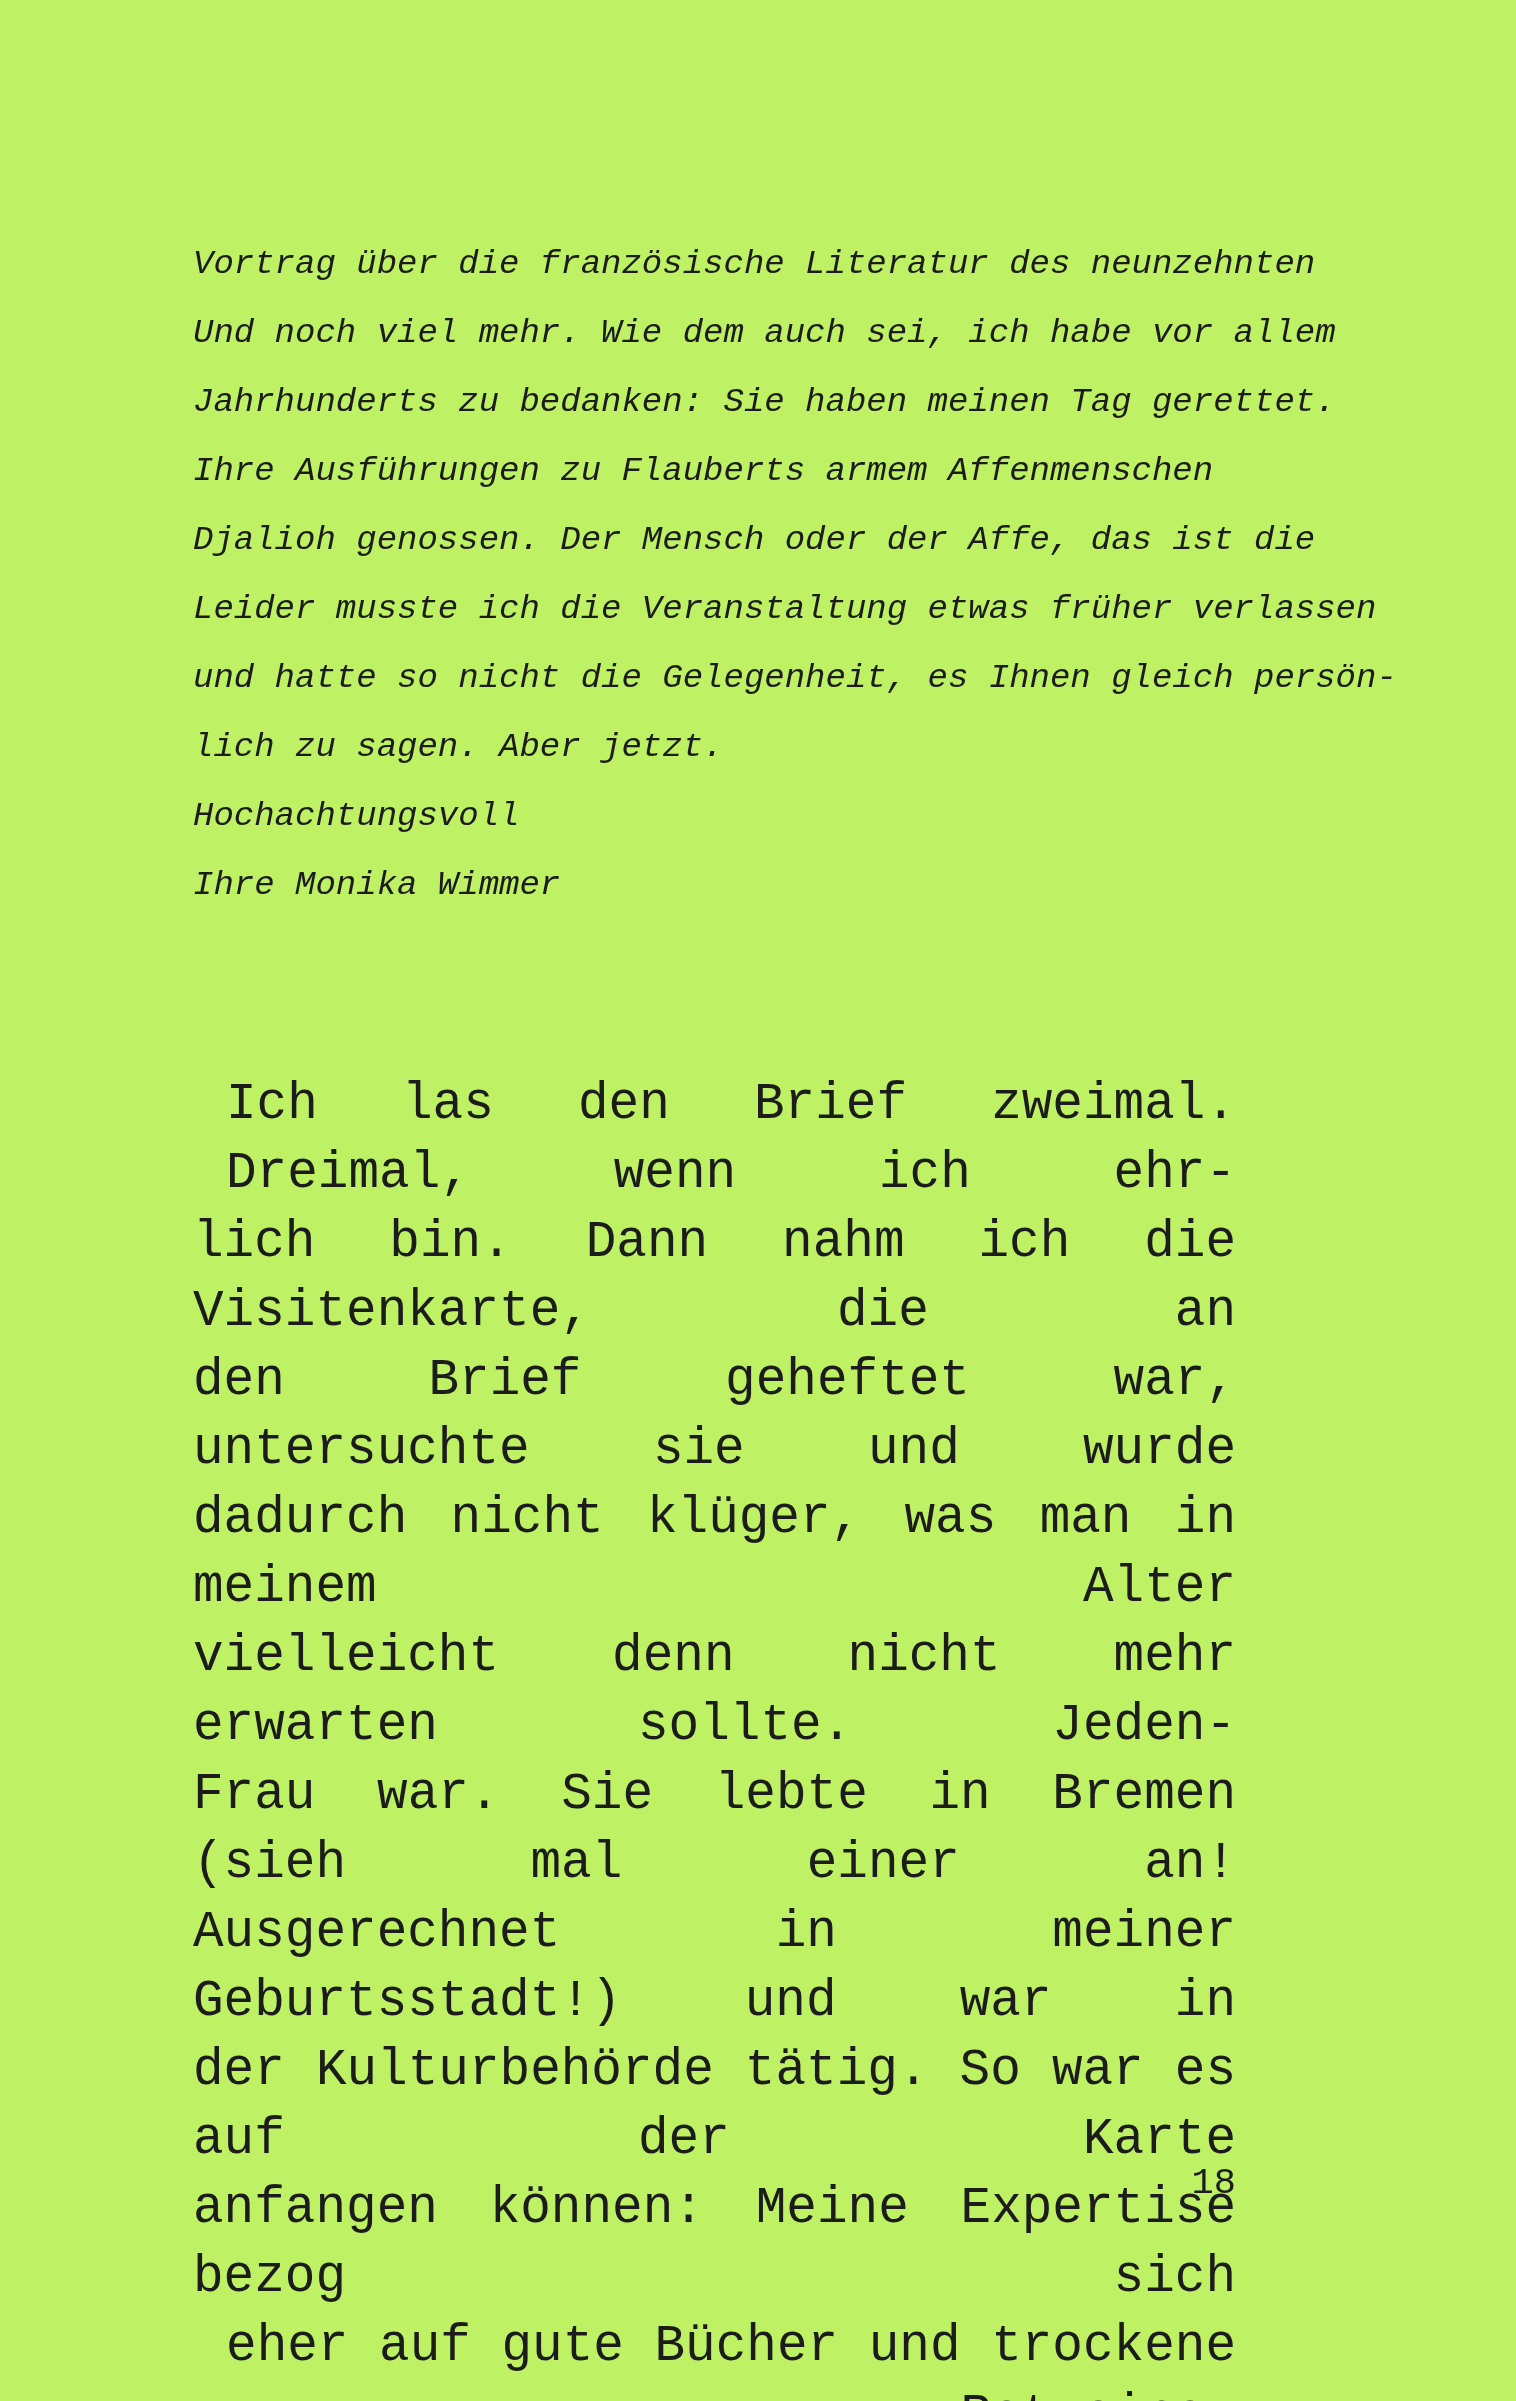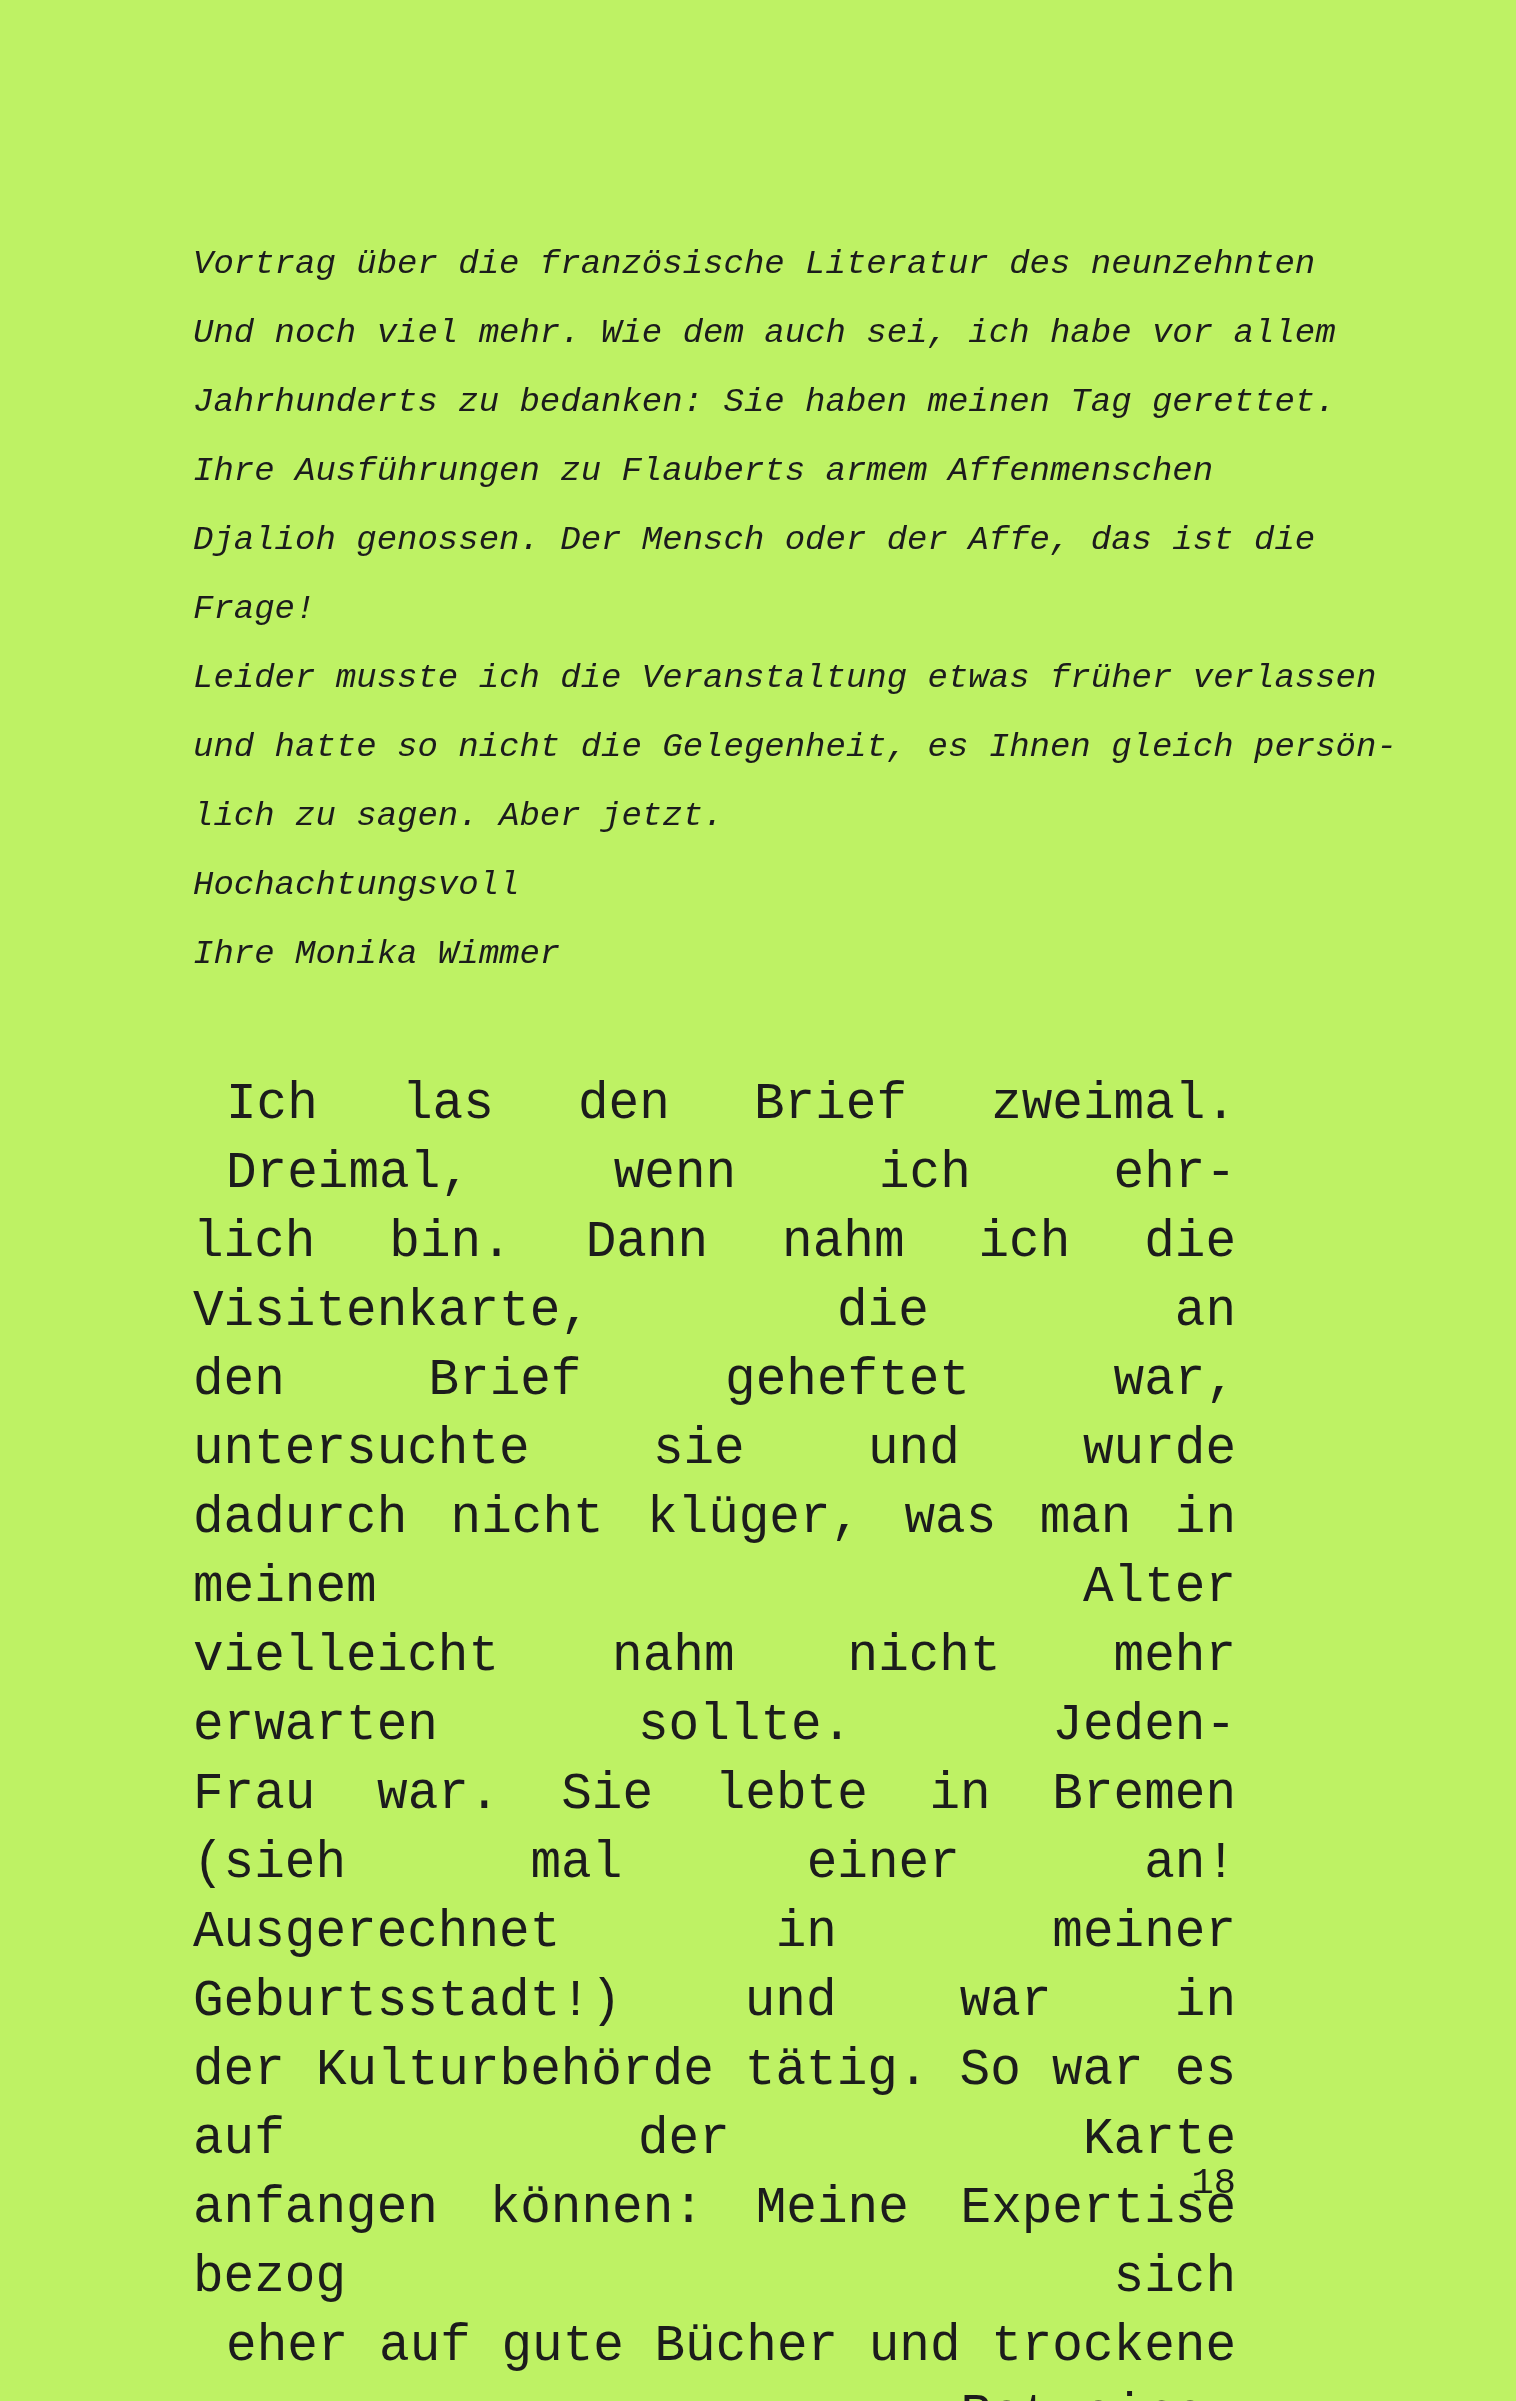--- a/index.html
+++ b/index.html
@@ -63,34 +63,33 @@
 </head>
 <body>
 
 <div class="page">
   <div class="letter-block">
       <div class="letter-line">Vortrag über die französische Literatur des neunzehnten</div>
       <div class="letter-line">Und noch viel mehr. Wie dem auch sei, ich habe vor allem</div>
       <div class="letter-line">Jahrhunderts zu bedanken: Sie haben meinen Tag gerettet.</div>
       <div class="letter-line">Ihre Ausführungen zu Flauberts armem Affenmenschen</div>
       <div class="letter-line">Djalioh genossen. Der Mensch oder der Affe, das ist die</div>
-      <div class="letter-line">Frage!</div>
       <div class="letter-line">Leider musste ich die Veranstaltung etwas früher verlassen</div>
       <div class="letter-line">und hatte so nicht die Gelegenheit, es Ihnen gleich persön-</div>
       <div class="letter-line">lich zu sagen. Aber jetzt.</div>
       <div class="letter-line">Hochachtungsvoll</div>
       <div class="letter-line">Ihre Monika Wimmer</div>
     </div>
   <div class="body-block">
       <div class="paragraph">
         <div class="body-line justify indent">Ich las den Brief zweimal. Dreimal, wenn ich ehr-</div>
         <div class="body-line justify">lich bin. Dann nahm ich die Visitenkarte, die an</div>
         <div class="body-line justify">den Brief geheftet war, untersuchte sie und wurde</div>
         <div class="body-line justify">dadurch nicht klüger, was man in meinem Alter</div>
-        <div class="body-line justify">vielleicht nahm nicht mehr erwarten sollte. Jeden-</div>
+        <div class="body-line justify">vielleicht denn nicht mehr erwarten sollte. Jeden-</div>
         <div class="body-line justify">Frau war. Sie lebte in Bremen (sieh mal einer an!</div>
         <div class="body-line justify">Ausgerechnet in meiner Geburtsstadt!) und war in</div>
         <div class="body-line justify">der Kulturbehörde tätig. So war es auf der Karte</div>
         <div class="body-line justify">anfangen können: Meine Expertise bezog sich</div>
         <div class="body-line">eher auf gute Bücher und trockene Rotweine.</div>
       </div>
       <div class="paragraph">
         <div class="body-line indent">Und ich hatte auch ihre E-Mail-Adresse.</div>
       </div>
     </div>

